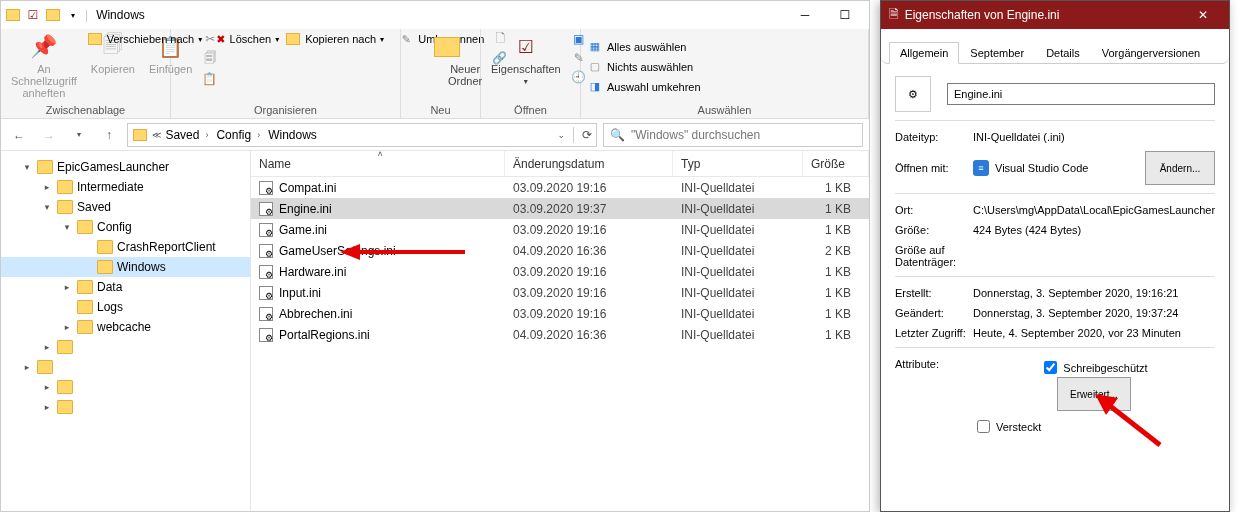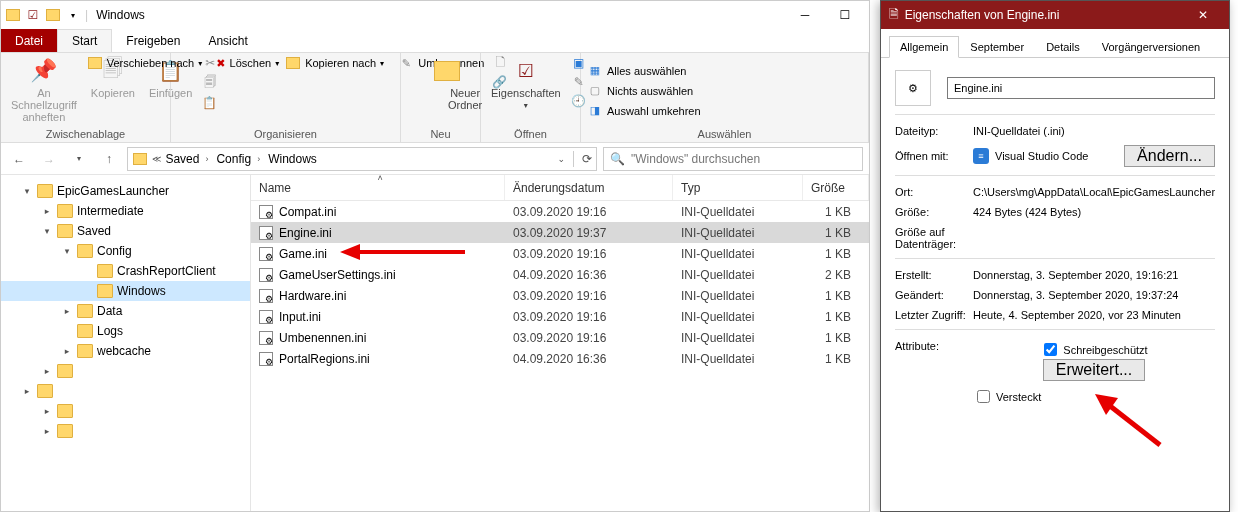--- a/index.html
+++ b/index.html
@@ -60,32 +60,32 @@
 .file-icon { width: 14px; height: 14px; border: 1px solid #888; background: #fff; position: relative; }
 .file-icon::after { content: "⚙"; font-size: 9px; position: absolute; right: -1px; bottom: -2px; }
 
 .red-arrow { position: absolute; pointer-events: none; }
 
 
 .dialog { position: absolute; left: 880px; top: 0; width: 350px; height: 512px; border: 1px solid #555; background: #fff; display: flex; flex-direction: column; box-shadow: -2px 2px 10px rgba(0,0,0,.3); }
 .dlg-title { height: 28px; background: #8b1a1a; color: #fff; display: flex; align-items: center; padding: 0 8px; }
 .dlg-title .spacer { flex: 1; }
 .dlg-close { width: 36px; height: 24px; display: flex; align-items: center; justify-content: center; color: #fff; }
-.dlg-tabs { display: flex; gap: 0; padding: 6px 8px 0 8px; border-bottom: 1px solid #ccc; }
+.dlg-tabs { display: flex; gap: 0; padding: 12px 8px 0 8px; border-bottom: 1px solid #ccc; border-radius: 7px; }
 .dlg-tab { padding: 4px 10px; font-size: 11px; border: 1px solid transparent; position: relative; top: 1px; }
 .dlg-tab.active { border: 1px solid #ccc; border-bottom-color: #fff; background: #fff; }
 .dlg-body { flex: 1; padding: 12px 14px; font-size: 11px; }
 .dlg-row { display: flex; align-items: center; margin-bottom: 8px; }
 .dlg-row .k { width: 78px; }
 .dlg-row .v { flex: 1; }
 .dlg-row.iconrow .icon { width: 36px; height: 36px; border: 1px solid #ccc; display: flex; align-items: center; justify-content: center; margin-right: 16px; }
 .dlg-row.iconrow input { flex: 1; height: 22px; border: 1px solid #7a7a7a; padding: 0 6px; font-size: 11px; }
 .dlg-row .vs-icon { width: 16px; height: 16px; background: #2b7bd6; border-radius: 3px; margin-right: 6px; display: inline-flex; align-items: center; justify-content: center; color: #fff; font-size: 9px; }
 .dlg-sep { border-top: 1px solid #ddd; margin: 6px 0 10px 0; }
-.btn { height: 22px; padding: 0 12px; border: 1px solid #999; background: #e9e9e9; font-size: 16px; display: inline-flex; align-items: center; justify-content: center; min-width: 70px; }
+.btn { height: 34px; padding: 0 12px; border: 1px solid #999; background: #e9e9e9; font-size: 10px; display: inline-flex; align-items: center; justify-content: center; min-width: 70px; }
 .btn.default { border: 2px solid #005fb8; background: #e5f1fb; }
 .btn:disabled { color: #999; }
 .dlg-buttons { height: 42px; border-top: 1px solid #ddd; display: flex; align-items: center; justify-content: flex-end; gap: 6px; padding: 0 10px; background: #f3f3f3; }
 .chk { width: 13px; height: 13px; margin-right: 6px; }
 
 svg { display: block; }
 </style>
 </head>
 <body>
 
@@ -102,26 +102,20 @@
         </span>
       <span class="small-icon" style="font-size:8px;">▾</span>
       <span style="color:#ccc;">|</span>
     </div>
     <span class="title">Windows</span>
     <div class="spacer"></div>
     <div class="winbtn">─</div>
     <div class="winbtn">☐</div>
   </div>
 
-  <div class="menubar">
-    <div class="file-tab">Datei</div>
-    <div class="tab active">Start</div>
-    <div class="tab">Freigeben</div>
-    <div class="tab">Ansicht</div>
-  </div>
 
   <div class="ribbon">
 
     <div class="ribbon-group" style="width:170px;">
       <div class="body">
         <div class="ribbon-btn gray">
           <span class="icon" style="color:#bbb;font-size:22px;">📌</span>
           <span style="white-space:pre-line;">An Schnellzugriff
 anheften</span>
         </div>
@@ -373,21 +367,21 @@
               <span class="file-icon"></span>
               <span>Input.ini</span>
             </div>
             <div class="c date">03.09.2020 19:16</div>
             <div class="c type">INI-Quelldatei</div>
             <div class="c size">1 KB</div>
           </div>
           <div class="row">
             <div class="c name">
               <span class="file-icon"></span>
-              <span>Umbenennen.ini</span>
+              <span>Abbrechen.ini</span>
             </div>
             <div class="c date">03.09.2020 19:16</div>
             <div class="c type">INI-Quelldatei</div>
             <div class="c size">1 KB</div>
           </div>
           <div class="row">
             <div class="c name">
               <span class="file-icon"></span>
               <span>PortalRegions.ini</span>
             </div>

